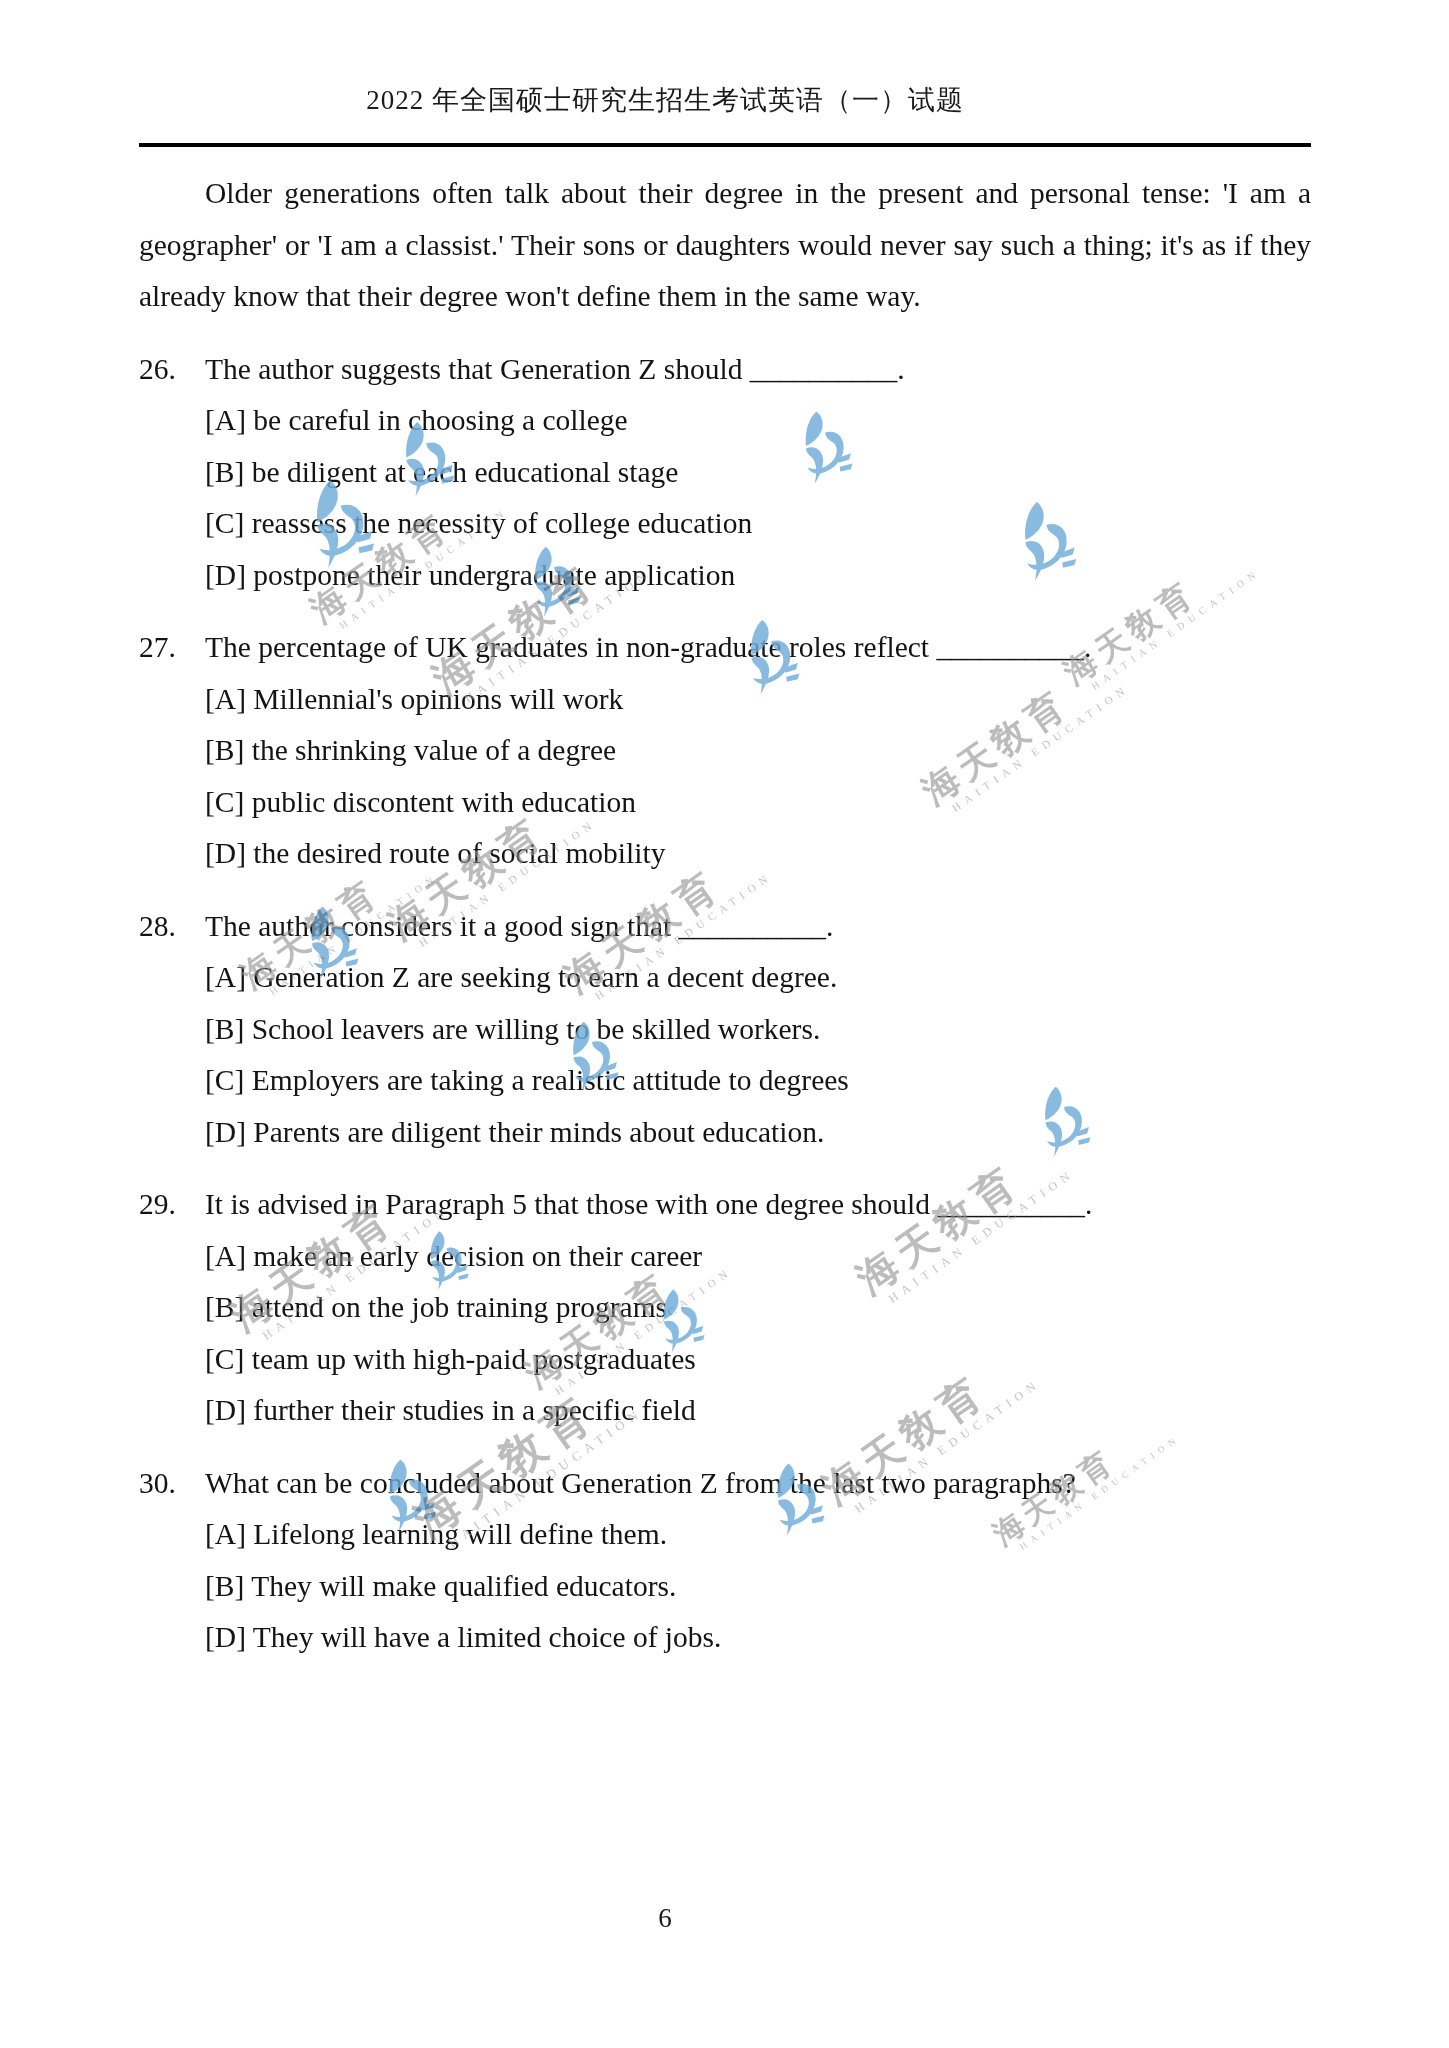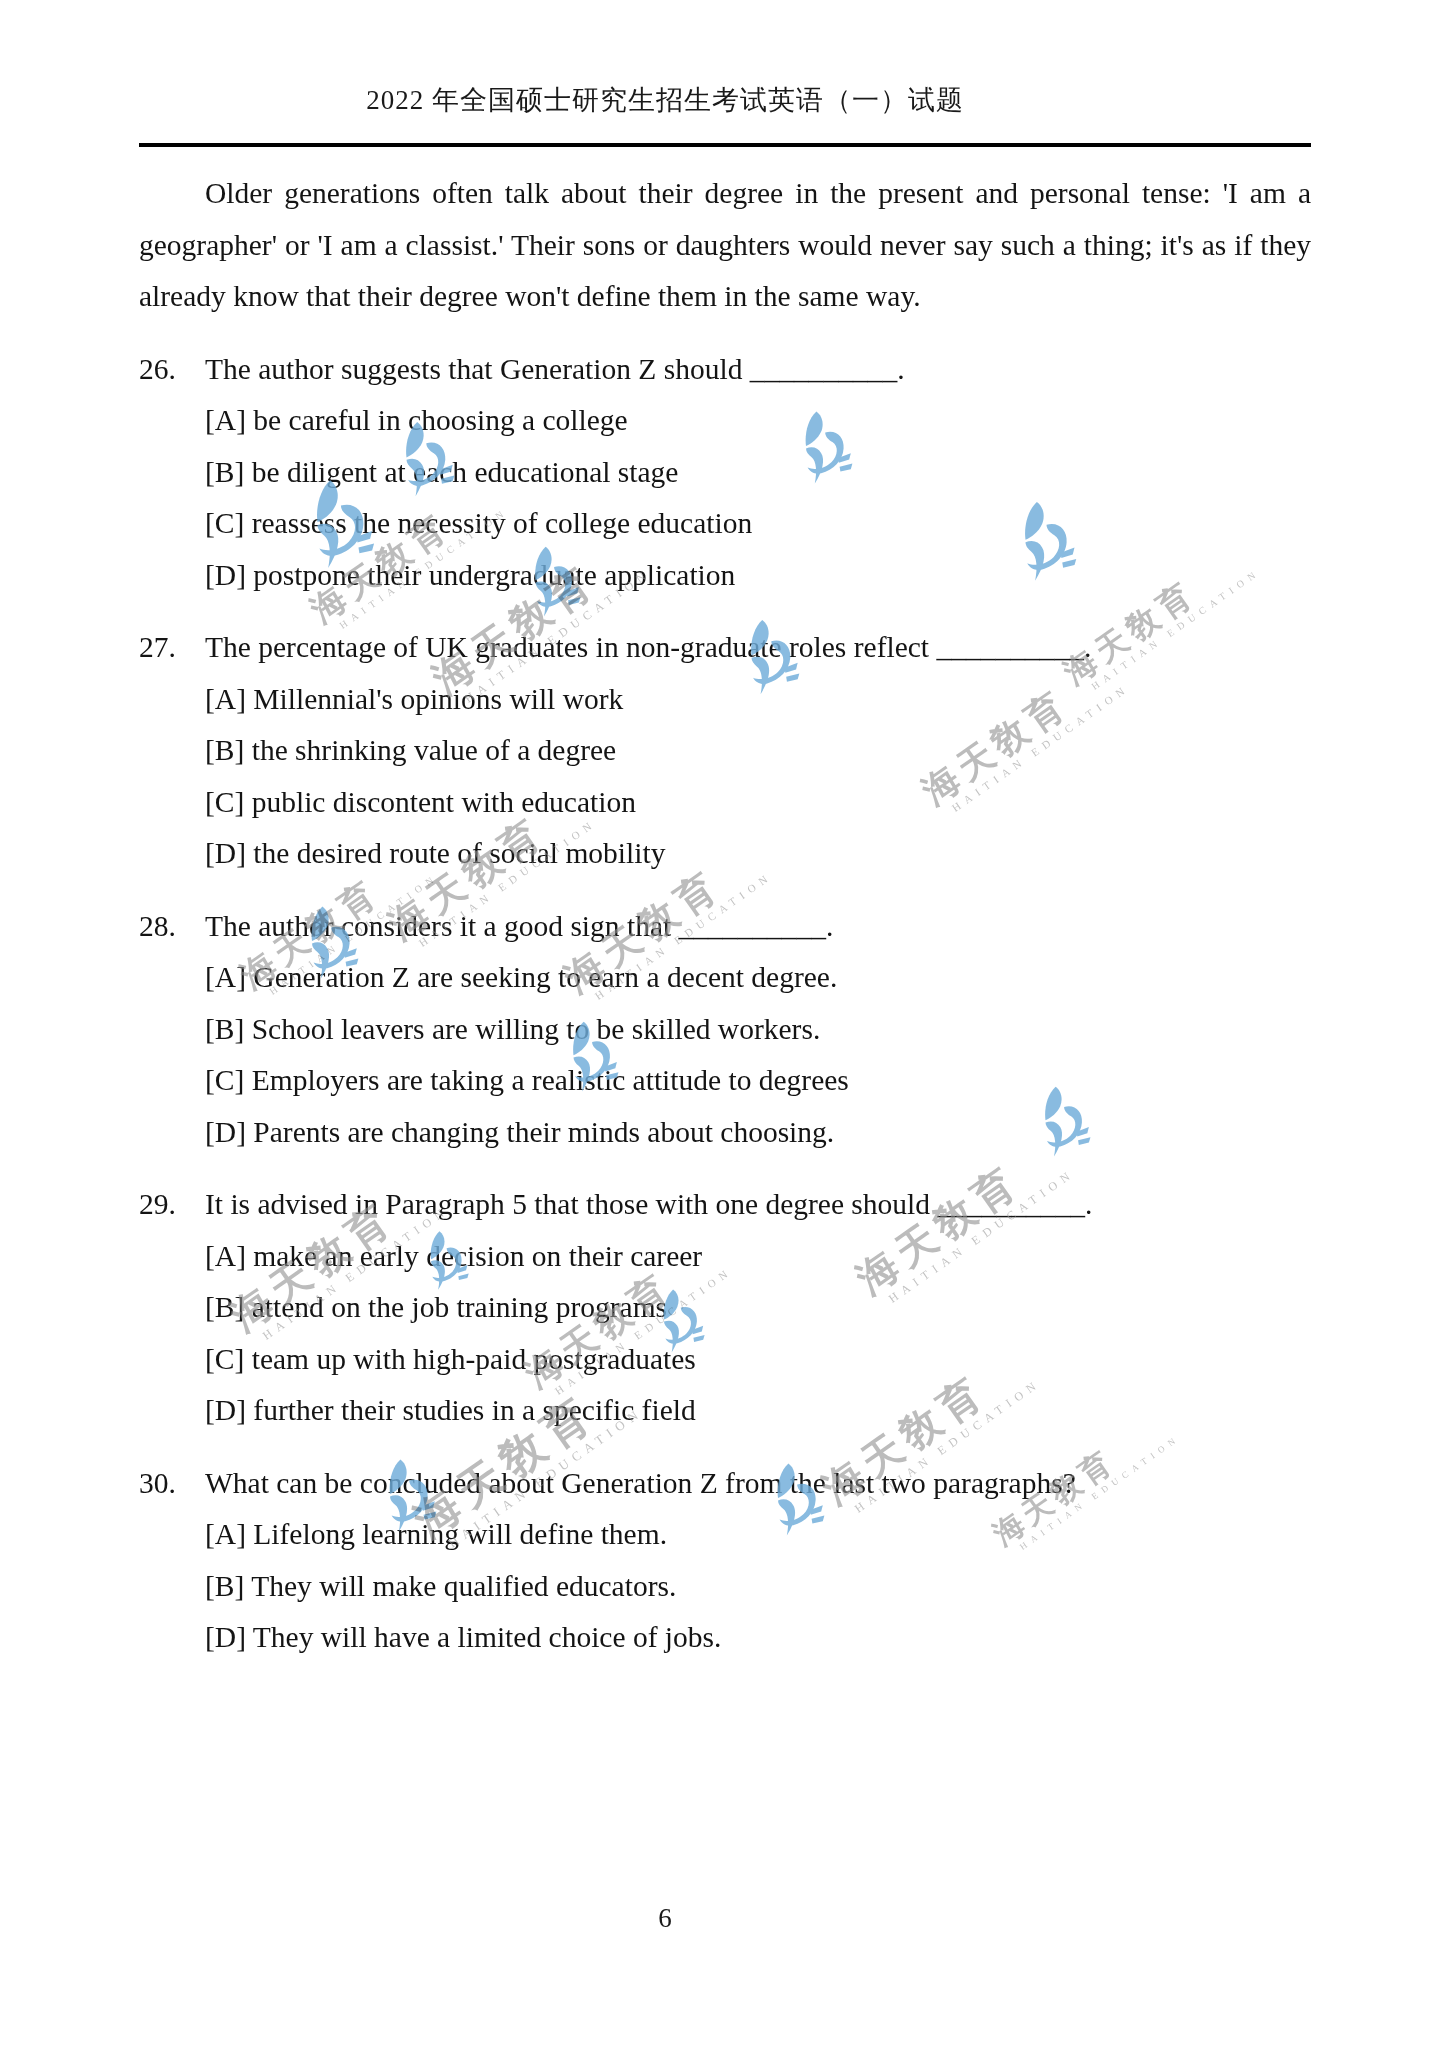--- a/index.html
+++ b/index.html
@@ -253,21 +253,21 @@
           <div class="option">[D] <span>the desired route of social mobility</span></div>
         </div>
         <div class="question">
           <div class="qline">
             <span class="qnum">28.</span>
             <span class="qstem">The author considers it a good sign that __________.</span>
           </div>
           <div class="option">[A] <span>Generation Z are seeking to earn a decent degree.</span></div>
           <div class="option">[B] <span>School leavers are willing to be skilled workers.</span></div>
           <div class="option">[C] <span>Employers are taking a realistic attitude to degrees</span></div>
-          <div class="option">[D] <span>Parents are changing their minds about choosing.</span></div>
+          <div class="option">[D] <span>Parents are diligent their minds about education.</span></div>
         </div>
         <div class="question">
           <div class="qline">
             <span class="qnum">29.</span>
             <span class="qstem">It is advised in Paragraph 5 that those with one degree should __________.</span>
           </div>
           <div class="option">[A] <span>make an early decision on their career</span></div>
           <div class="option">[B] <span>attend on the job training programs</span></div>
           <div class="option">[C] <span>team up with high-paid postgraduates</span></div>
           <div class="option">[D] <span>further their studies in a specific field</span></div>

